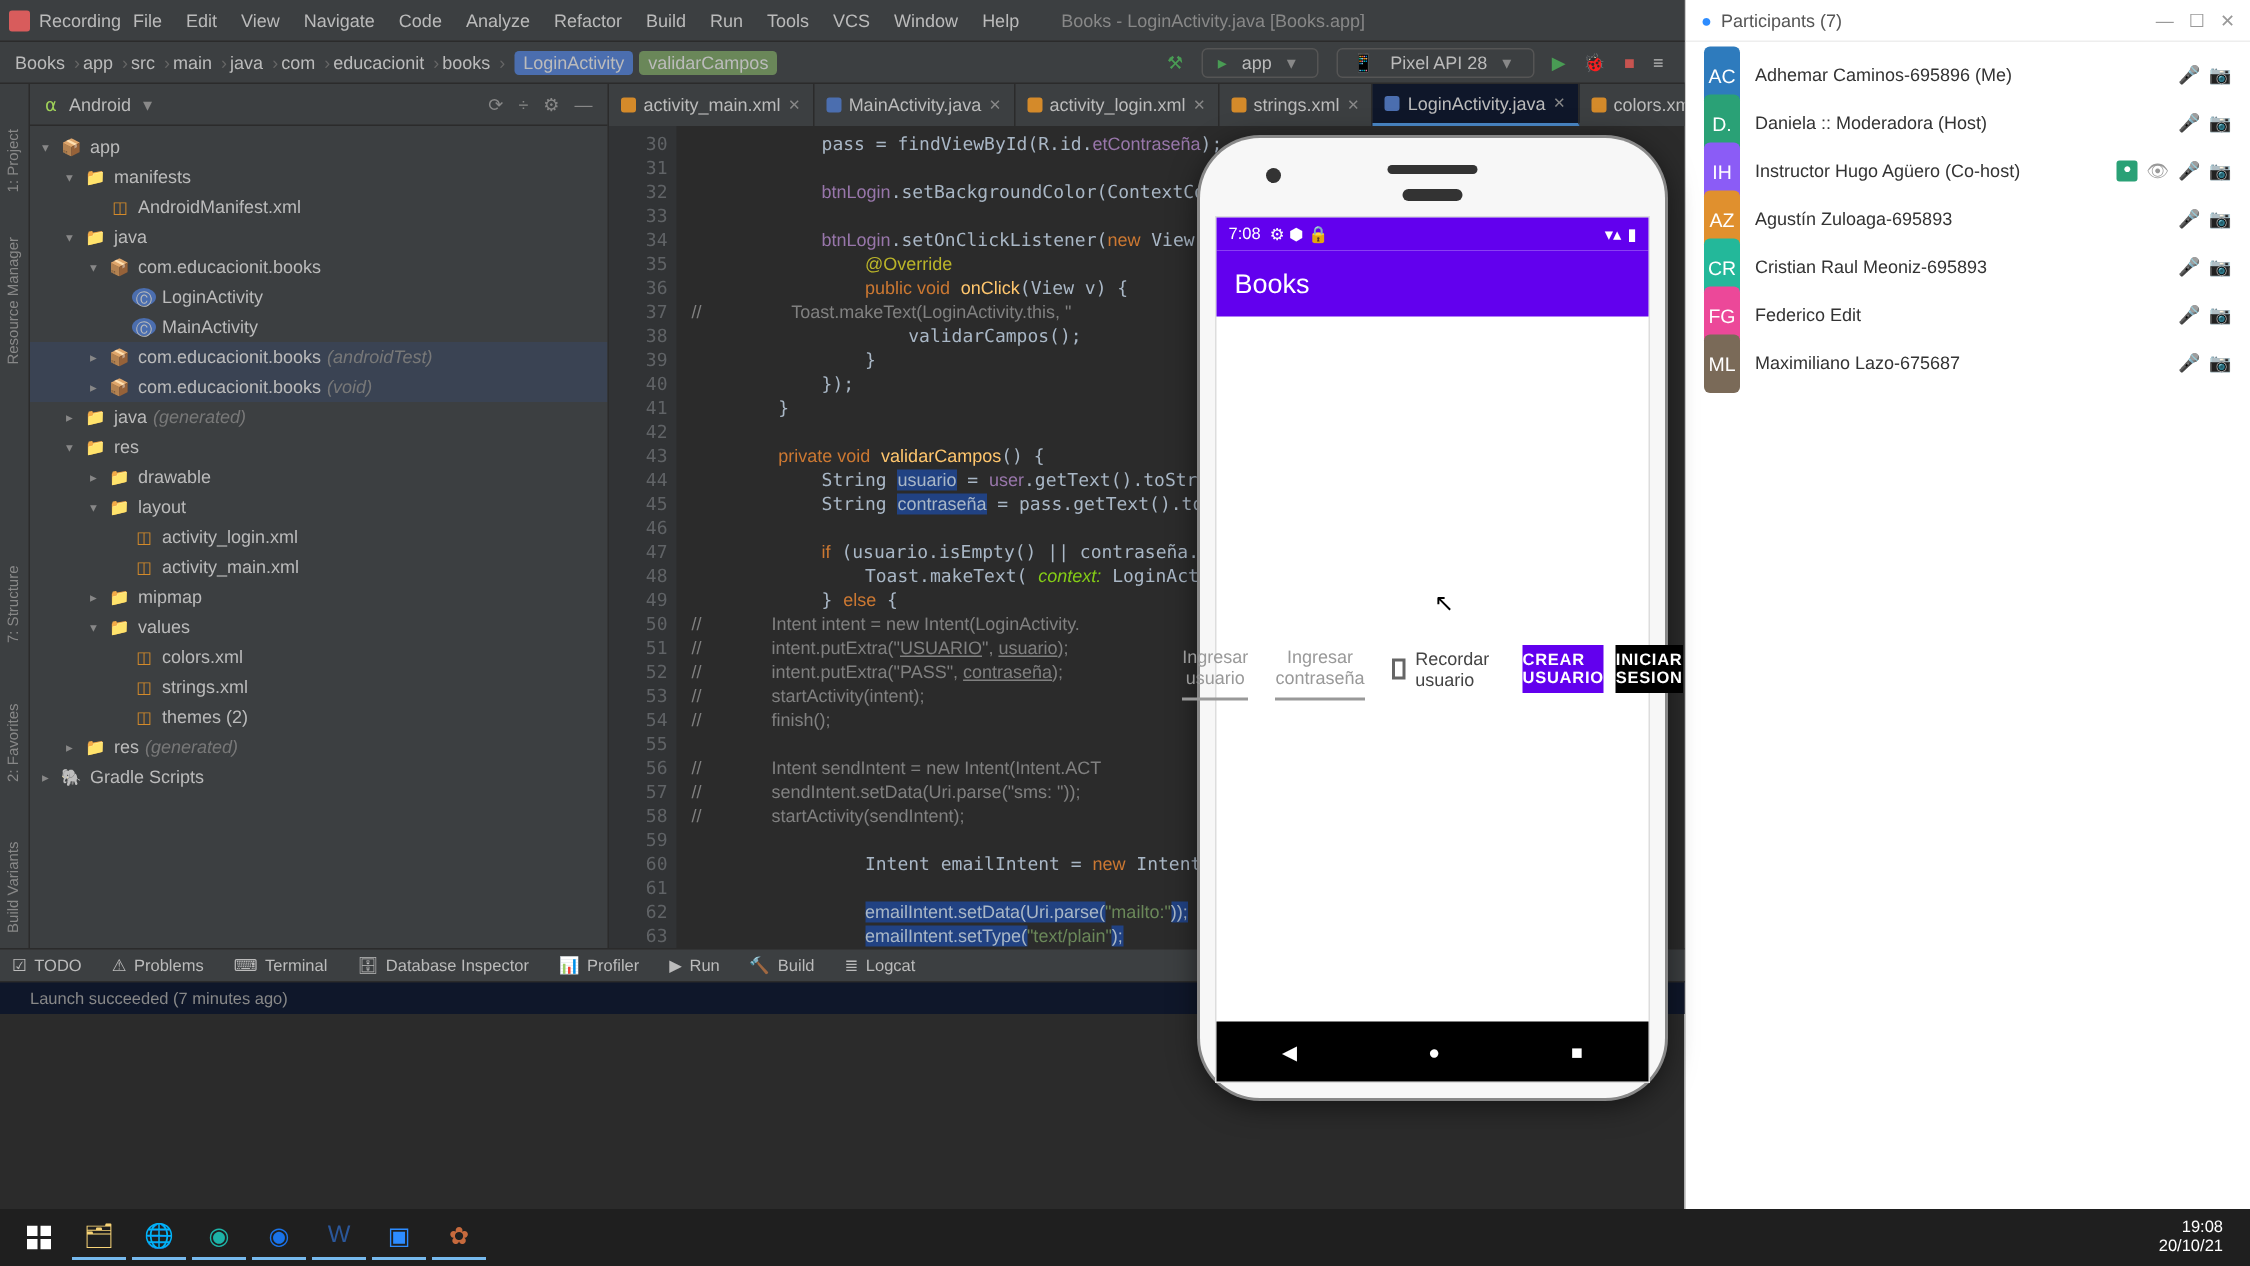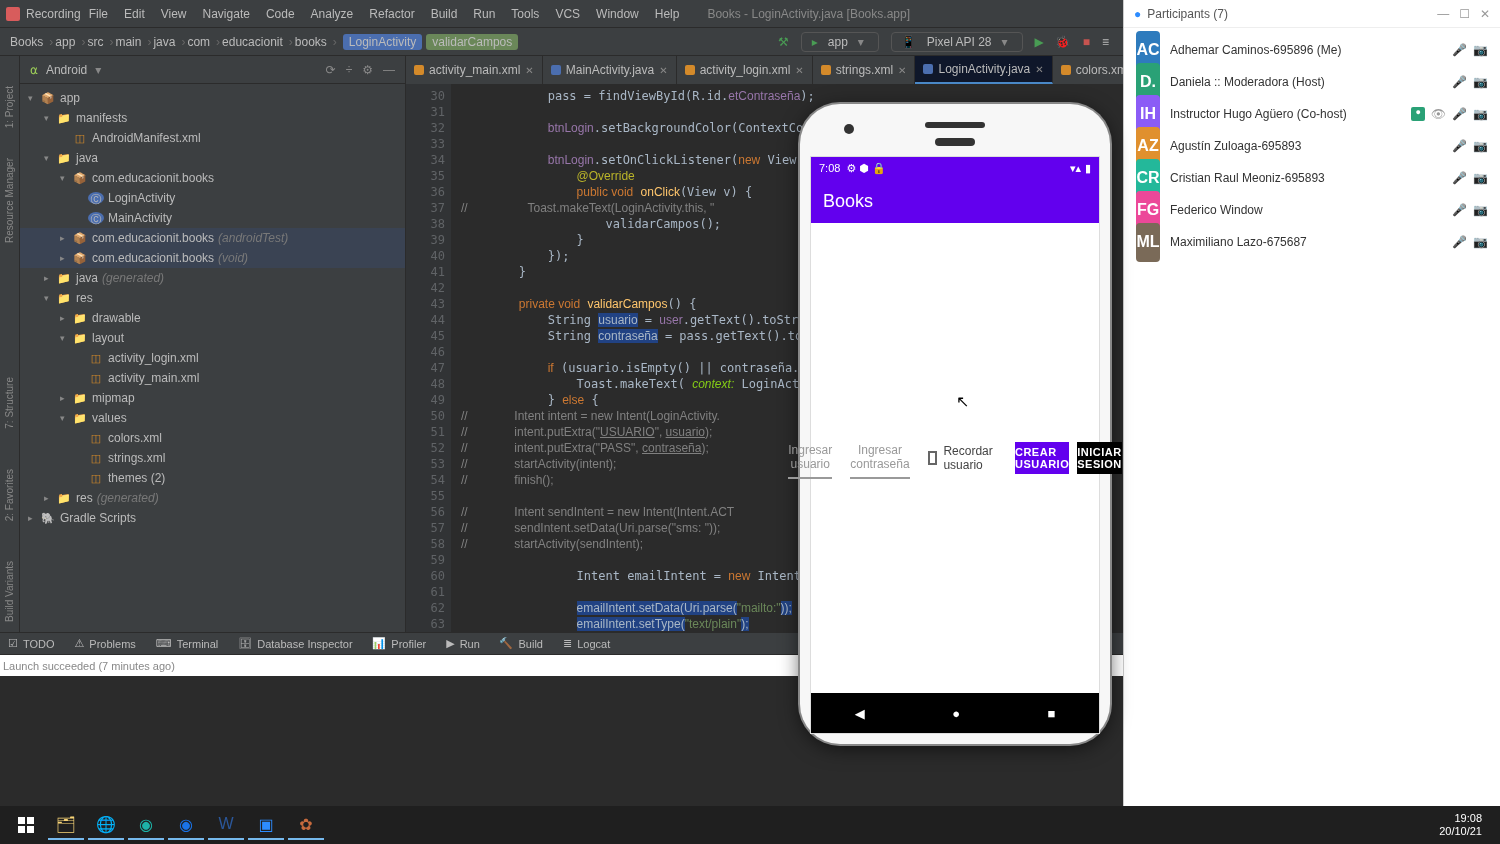--- a/index.html
+++ b/index.html
@@ -63,24 +63,24 @@
 .str { color: #6a8759; }
 .cm { color: #808080; }
 .fld { color: #9876aa; }
 .ann { color: #bbb529; }
 .hint { color: #84cc16; font-style: italic; }
 .hl { background: #214283; }
 
 
 .bottombar { height: 22px; background: #3c3f41; border-top: 1px solid #2b2b2b; display: flex; align-items: center; font-size: 11px; padding: 0 8px; gap: 20px; }
 .bottombar .btn { display: flex; align-items: center; gap: 5px; cursor: pointer; }
-.statusbar { height: 22px; background: #ffffff; border-top: 1px solid #2b2b2b; display: flex; align-items: center; font-size: 11px; padding: 0 3px; color: #888; }
-
-
-.emulator { position: absolute; left: 800px; top: 92px; width: 310px; height: 640px; background: #f7f7f7; border-radius: 40px; box-shadow: 0 0 0 2px #888, 0 4px 20px rgba(0,0,0,.6); padding: 10px; display: flex; flex-direction: column; z-index: 10; margin-top: 12px; }
+.statusbar { height: 22px; background: #0f172a; border-top: 1px solid #2b2b2b; display: flex; align-items: center; font-size: 11px; padding: 0 20px; color: #888; }
+
+
+.emulator { position: absolute; left: 800px; top: 92px; width: 310px; height: 640px; background: #f7f7f7; border-radius: 40px; box-shadow: 0 0 0 2px #888, 0 4px 20px rgba(0,0,0,.6); padding: 10px; display: flex; flex-direction: column; z-index: 10; }
 .emu-speaker { width: 60px; height: 6px; background: #333; border-radius: 3px; margin: 8px auto 4px; }
 .emu-camera { width: 10px; height: 10px; background: #333; border-radius: 50%; position: absolute; top: 20px; left: 44px; }
 .emu-pill { width: 40px; height: 8px; background: #333; border-radius: 4px; margin: 6px auto 10px; }
 .emu-screen { flex: 1; background: #fff; display: flex; flex-direction: column; border: 1px solid #ddd; }
 .emu-status { height: 22px; background: #6200ee; color: #fff; display: flex; align-items: center; padding: 0 8px; font-size: 11px; }
 .emu-status .r { margin-left: auto; display: flex; gap: 4px; }
 .emu-appbar { height: 44px; background: #6200ee; color: #fff; display: flex; align-items: center; padding: 0 12px; font-size: 18px; font-weight: 500; }
 .emu-content { flex: 1; padding: 0 12px; display: flex; justify-content: center; align-items: center; gap: 18px; }
 .emu-field { width: 100%; text-align: center; font-size: 12px; color: #999; border-bottom: 2px solid #999; padding: 6px 0; }
 .emu-check { display: flex; align-items: center; gap: 6px; font-size: 12px; color: #444; }
@@ -91,21 +91,21 @@
 .emu-btn.s { background: #000; color: #fff; }
 .emu-nav { height: 40px; background: #000; display: flex; align-items: center; justify-content: space-around; color: #fff; }
 .emu-nav span { font-size: 13px; }
 
 
 .zoom { flex: 1; background: #fff; display: flex; flex-direction: column; border-left: 1px solid #ccc; }
 .zoom-head { height: 28px; display: flex; align-items: center; padding: 0 10px; font-size: 12px; color: #555; border-bottom: 1px solid #eee; }
 .zoom-head .r { margin-left: auto; display: flex; gap: 10px; color: #999; }
 .plist { flex: 1; overflow: auto; padding: 6px 0; }
 .prow { display: flex; align-items: center; height: 32px; padding: 0 12px; font-size: 12px; color: #333; gap: 10px; }
-.pavatar { width: 24px; height: 39px; border-radius: 4px; display: flex; align-items: center; justify-content: center; color: #fff; font-size: 16px; font-weight: 700; }
+.pavatar { width: 24px; height: 39px; border-radius: 4px; display: flex; align-items: center; justify-content: center; color: #fff; font-size: 13px; font-weight: 400; }
 .prow .ricons { margin-left: auto; display: flex; gap: 6px; color: #999; font-size: 12px; }
 .muted { color: #d9534f; }
 .zoom-foot { height: 36px; border-top: 1px solid #eee; display: flex; align-items: center; justify-content: space-around; font-size: 12px; }
 .zbtn { padding: 4px 14px; border: 1px solid #ccc; border-radius: 4px; cursor: pointer; background: #f7f7f7; }
 
 
 .taskbar { position: fixed; bottom: 0; left: 0; width: 1500px; height: 38px; background: #1f1f1f; display: flex; align-items: center; padding: 0 8px; gap: 4px; }
 .taskbar .tbtn { width: 36px; height: 30px; display: flex; align-items: center; justify-content: center; cursor: pointer; }
 .taskbar .tbtn.active { border-bottom: 2px solid #76b9ed; }
 .taskbar .clock { margin-left: auto; color: #fff; font-size: 11px; text-align: right; line-height: 13px; padding-right: 10px; }
@@ -531,21 +531,21 @@
       <div class="prow">
         <div class="pavatar" style="background:#23b89a">CR</div>
                <span>Cristian Raul Meoniz-695893</span>
                <div class="ricons">
           <span class="muted">🎤</span>
           <span class="muted">📷</span>
         </div>
       </div>
       <div class="prow">
         <div class="pavatar" style="background:#ec4899">FG</div>
-               <span>Federico Window</span>
+               <span>Federico Edit</span>
                <div class="ricons">
           <span class="muted">🎤</span>
           <span class="muted">📷</span>
         </div>
       </div>
       <div class="prow">
         <div class="pavatar" style="background:#7a6a58">ML</div>
                <span>Maximiliano Lazo-675687</span>
                <div class="ricons">
           <span class="muted">🎤</span>

